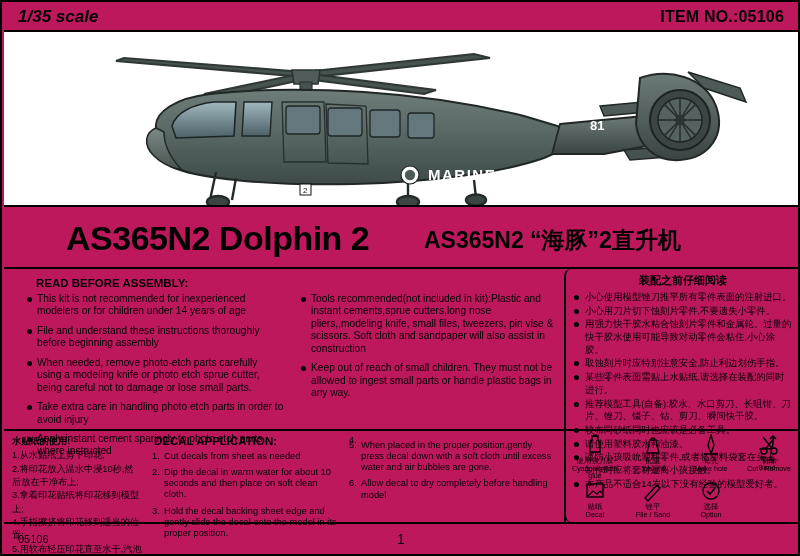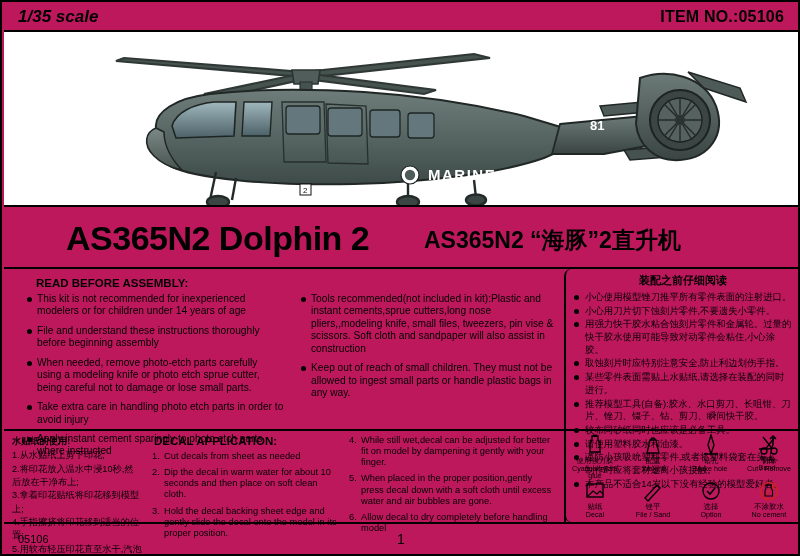--- a/index.html
+++ b/index.html
@@ -221,21 +221,20 @@
           </div>
           <div class="dstep">
             <span class="dnum">3.</span>
             <span>Hold the decal backing sheet edge and gently slide the decal onto the model in its proper position.</span>
           </div>
         </div>
 
         <div class="dec-c2">
           <div class="dstep">
             <span class="dnum">4.</span>
-            <span>While still wet,decal can be adjusted for better fit on model by dampening it gently with your finger.</span>
           </div>
           <div class="dstep">
             <span class="dnum">5.</span>
             <span>When placed in the proper position,gently press decal down with a soft cloth until excess water and air bubbles are gone.</span>
           </div>
           <div class="dstep">
             <span class="dnum">6.</span>
             <span>Allow decal to dry completely before handling model</span>
           </div>
         </div>
@@ -329,31 +328,20 @@
         <div class="icell" style="left:116px;">
           <div class="ibox">
             <svg width="22" height="22" viewBox="0 0 22 22">
                 <circle cx="11" cy="11" r="8" fill="none" stroke="#000" stroke-width="1.4"></circle>
                 <path d="M7 11l3 3 5-6" fill="none" stroke="#000" stroke-width="1.6"></path>
               </svg>
           </div>
           <div class="ilab"><span class="cn">选择</span><br>
             <span>Option</span></div>
         </div>
-        <div class="icell" style="left:174px;">
-          <div class="ibox">
-            <svg width="22" height="22" viewBox="0 0 22 22">
-                <circle cx="11" cy="11" r="8.5" fill="none" stroke="#cc2222" stroke-width="1.6"></circle>
-                <line x1="5" y1="17" x2="17" y2="5" stroke="#cc2222" stroke-width="1.6"></line>
-                <path d="M8 5h5v3l1.5 2.5V16H7v-5.5L8 8z" fill="none" stroke="#000" stroke-width="1.1"></path>
-              </svg>
-          </div>
-          <div class="ilab"><span class="cn">不涂胶水</span><br>
-            <span>No cement</span></div>
-        </div>
       </div>
 
       <div class="icell" style="left:175px;top:-44px;position:absolute;"></div>
 
       <div style="position:absolute;left:178px;top:2px;width:56px;"></div>
 
       <div style="position:absolute;right:2px;top:46px;width:56px;text-align:center;">
       </div>
     </div>
   </div>

